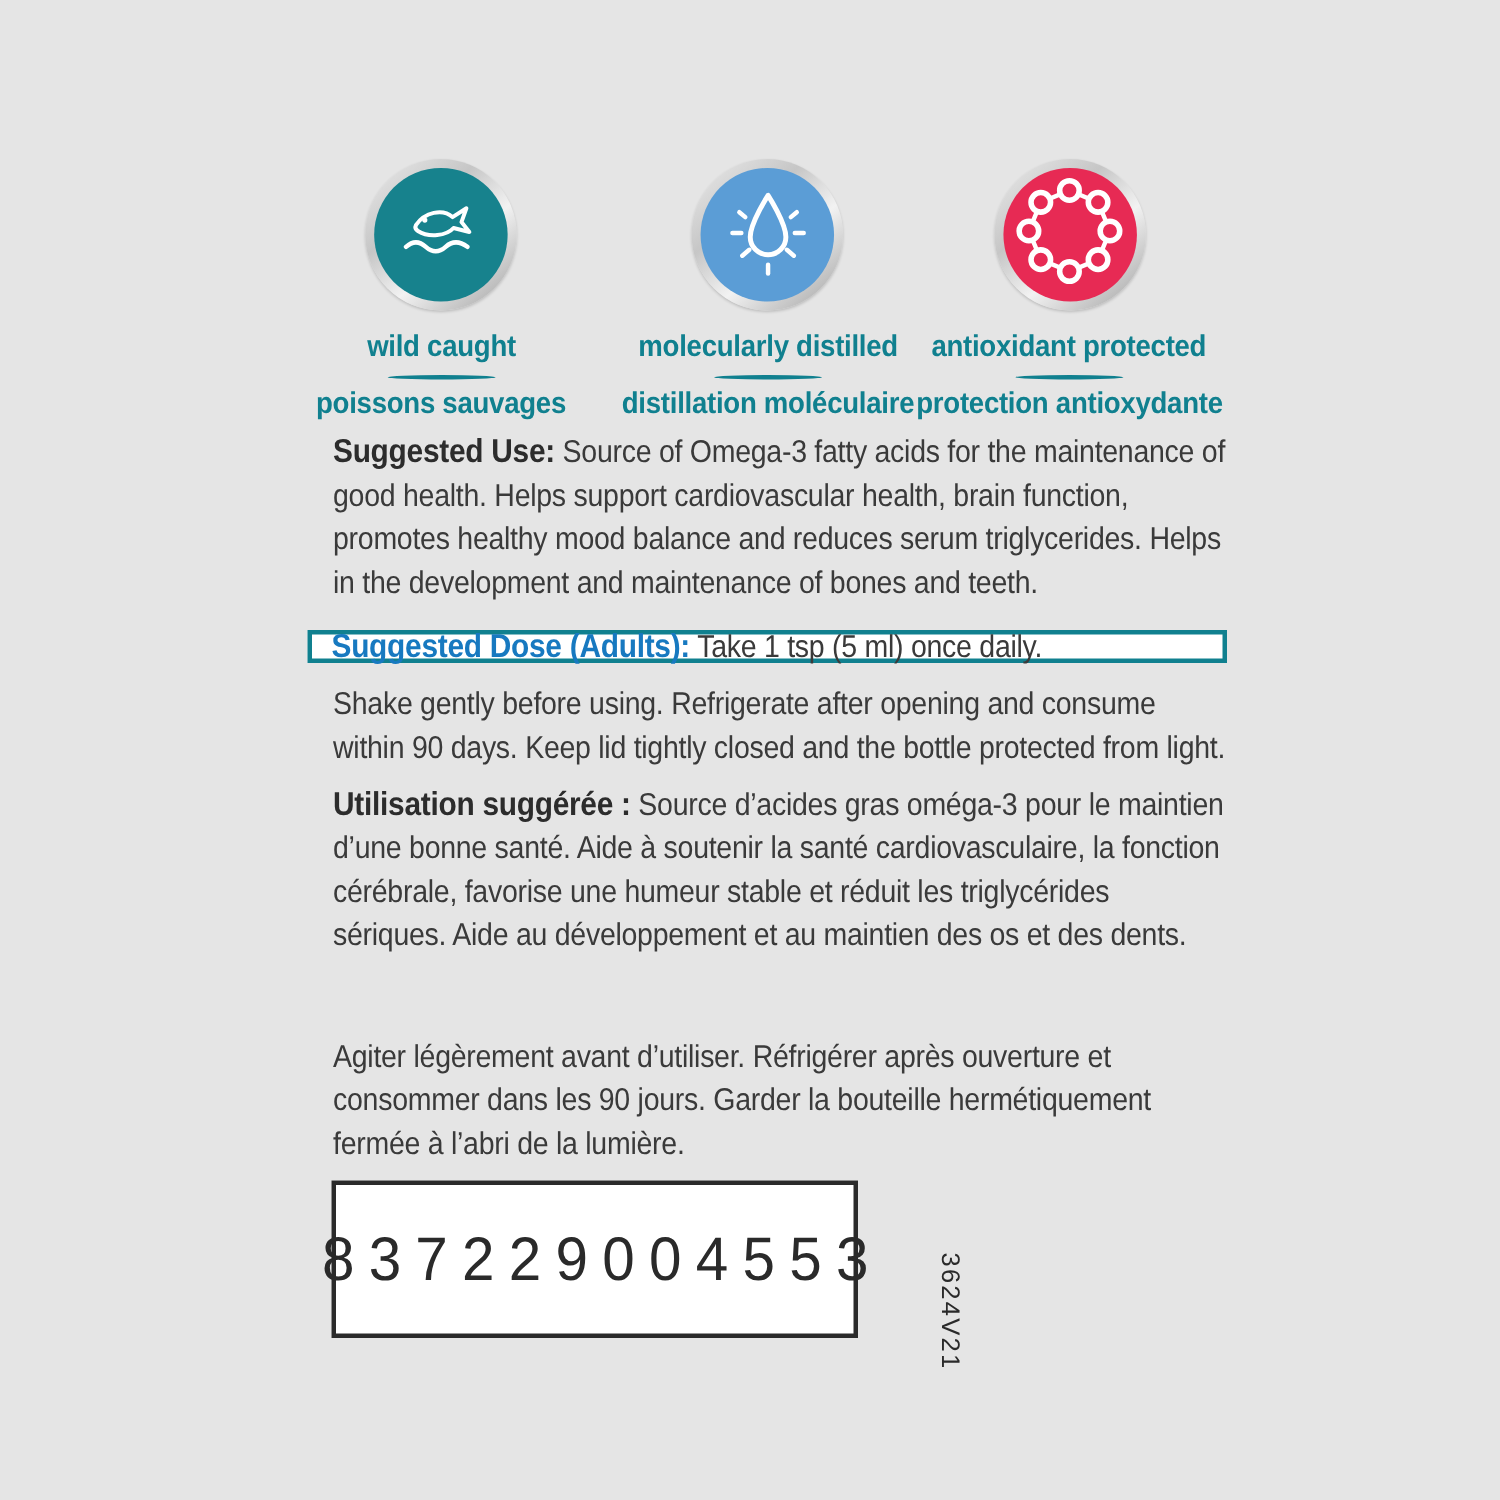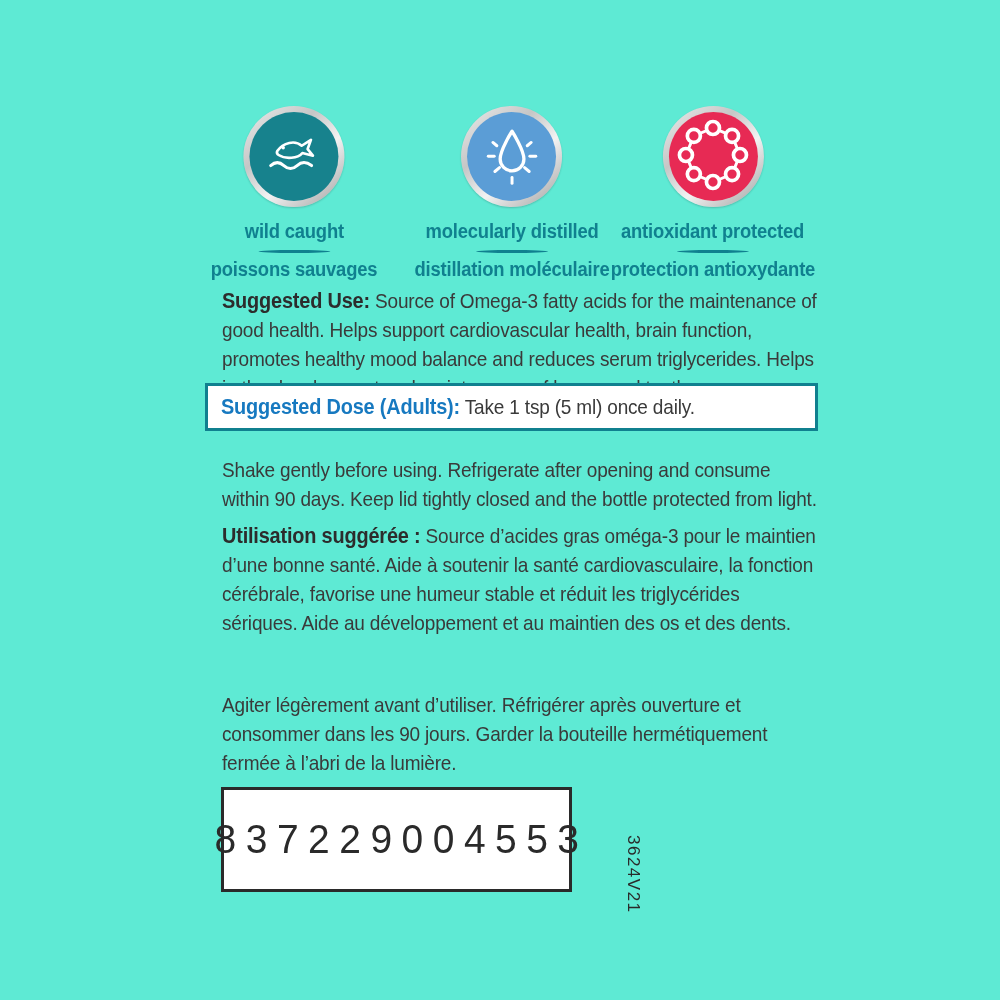--- a/index.html
+++ b/index.html
@@ -10,21 +10,21 @@
     --heading-blue:#1779c0;
     --body-text:#3a3a3a;
     --near-black:#1c1c1c;
   }
   *{margin:0;padding:0;box-sizing:border-box;}
   html,body{background:#ffffff;}
   body{font-family:"Liberation Sans", sans-serif;}
   .label-root{
     position:relative;
     width:1000px;height:1000px;
-    background:#5eead4;
+    background:#e5e5e5;
     overflow:hidden;
   }
 
   
   .badge{
     position:absolute;top:106px;
     display:flex;flex-direction:column;align-items:center;
     transform:translateX(-50%);
   }
   .badge-ring{
@@ -176,21 +176,21 @@
     <div class="badge-label">antioxidant protected</div>
     <div class="label-divider"></div>
     <div class="badge-label fr">protection antioxydante</div>
   </div>
 
   <p class="para" style="top:286px;">
     <span class="lead">Suggested Use:</span>
     <span>Source of Omega-3 fatty acids for the maintenance of good health. Helps support cardiovascular health, brain function, promotes healthy mood balance and reduces serum triglycerides. Helps in the development and maintenance of bones and teeth.</span>
   </p>
 
-  <div class="dose-box" style="top:383px;height:48px;">
+  <div class="dose-box" style="top:420px;height:22px;">
     <div class="dose-line">
       <span class="lead">Suggested Dose (Adults):</span>
       <span>Take 1 tsp (5 ml) once daily.</span>
     </div>
   </div>
 
   <p class="para" style="top:455px;">Shake gently before using. Refrigerate after opening and consume within 90 days. Keep lid tightly closed and the bottle protected from light.</p>
 
   <p class="para" style="top:521px;">
     <span class="lead">Utilisation suggérée :</span>

